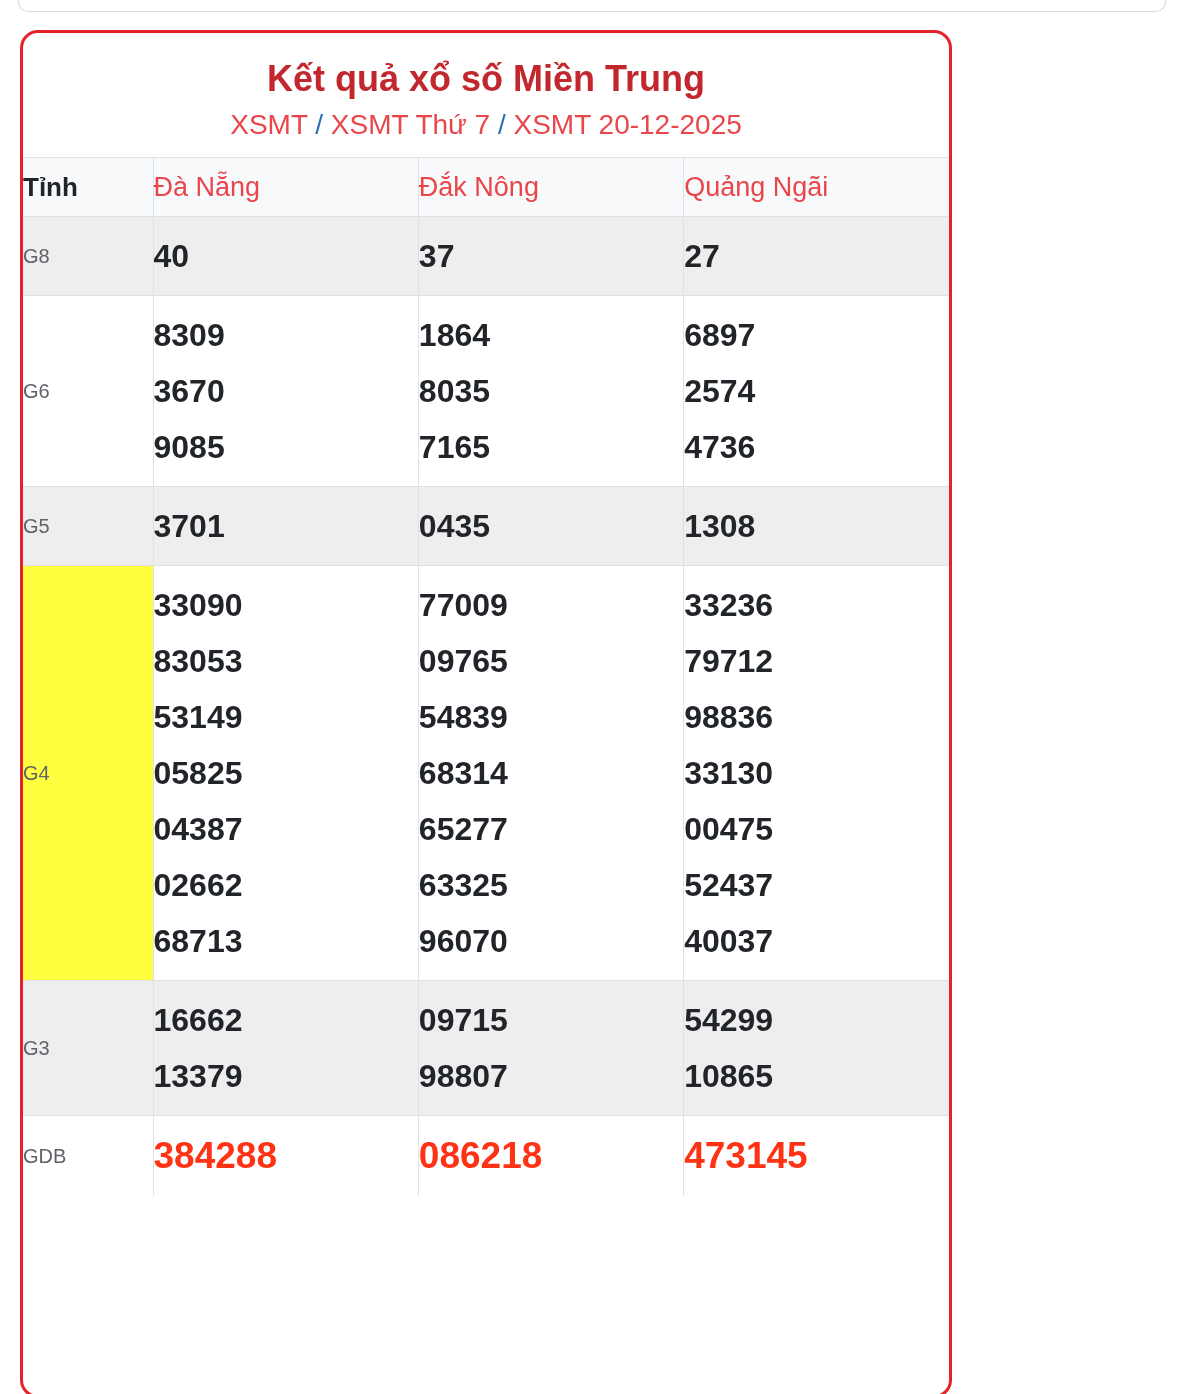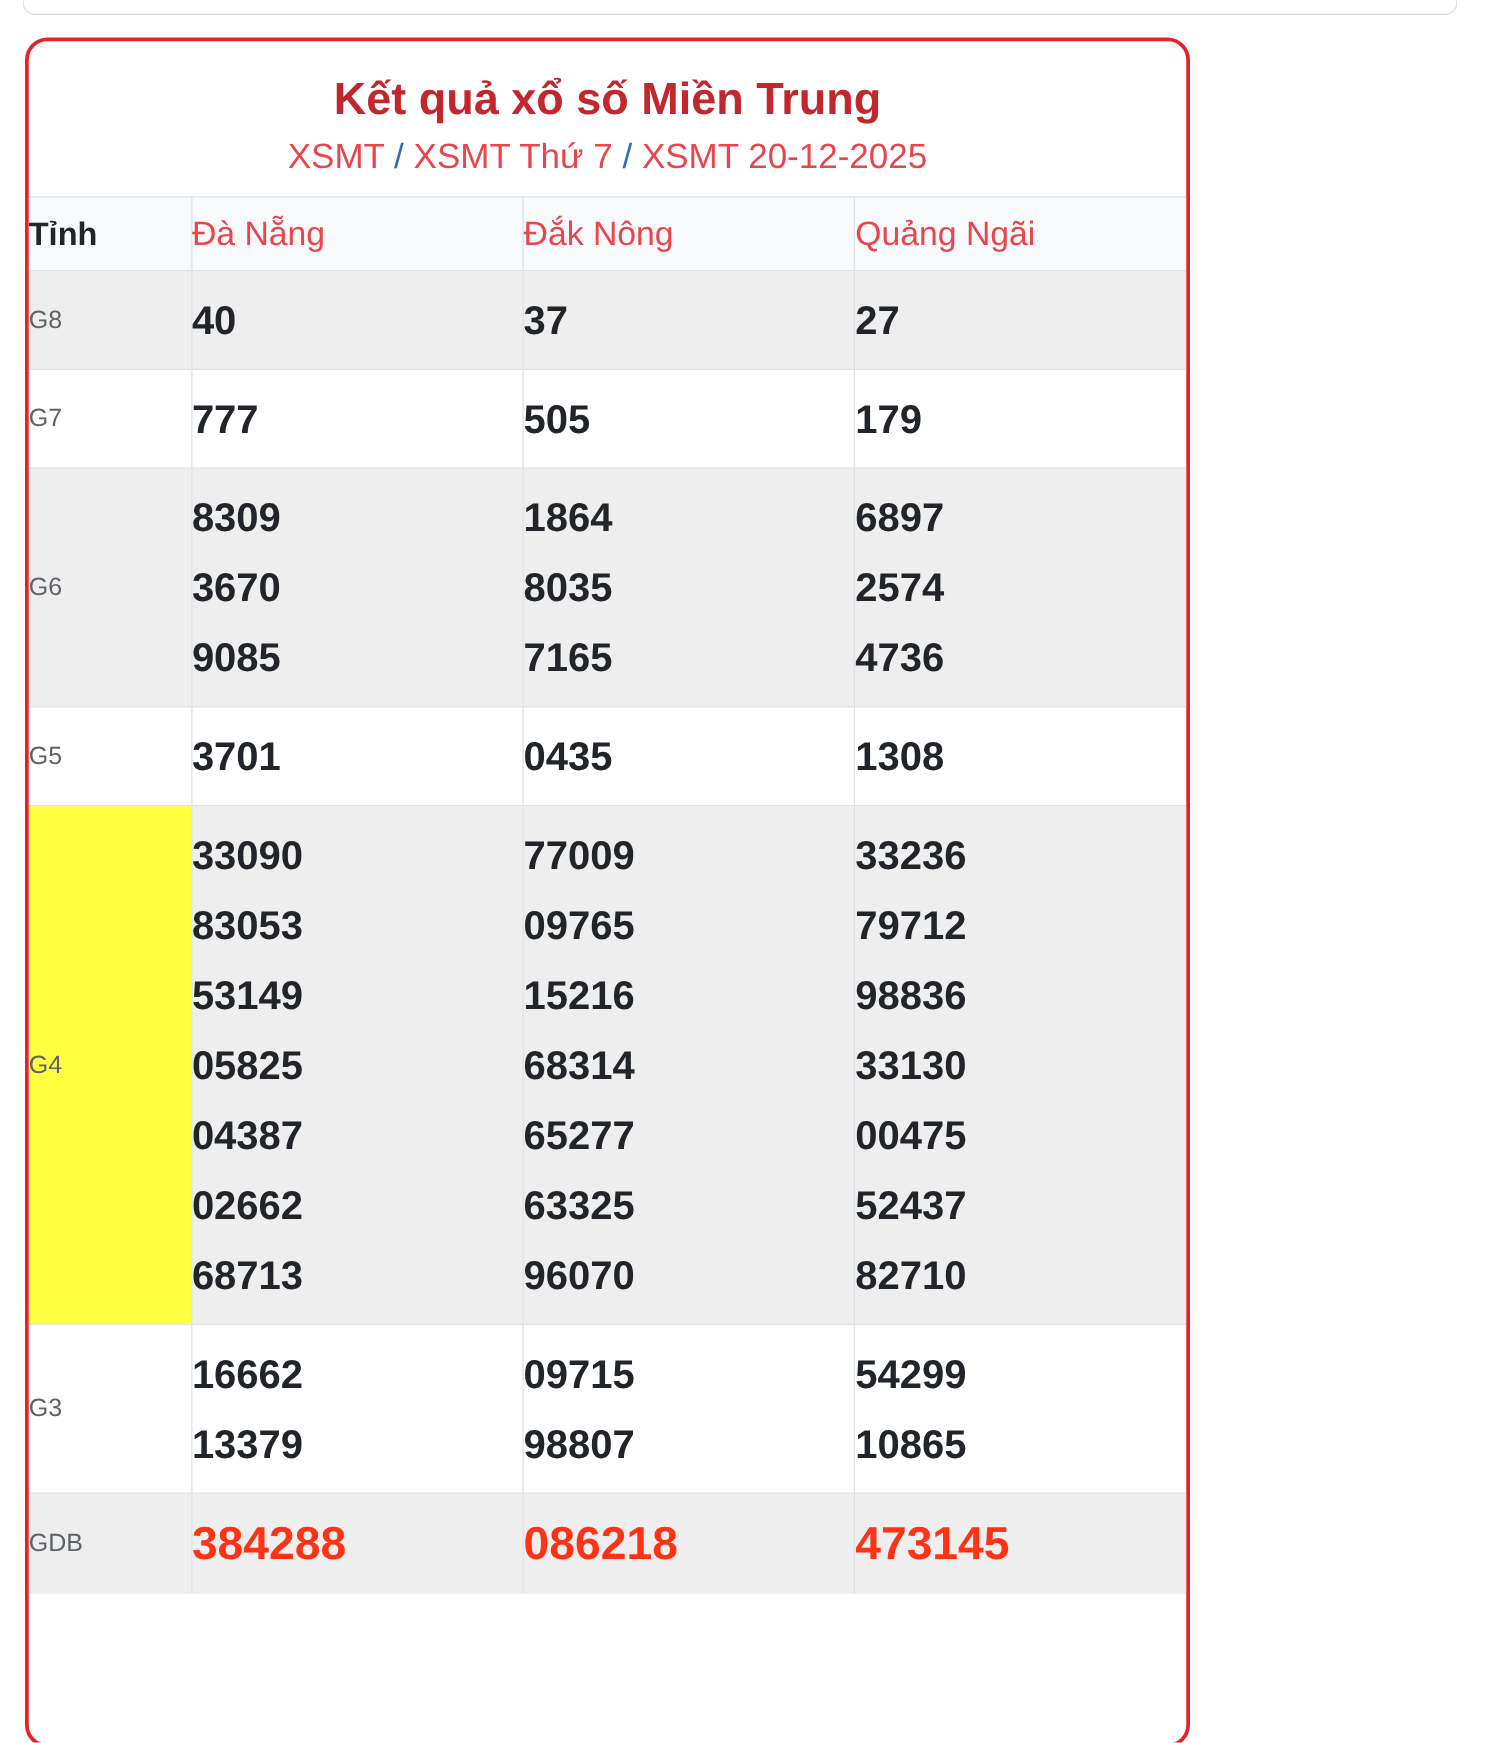--- a/index.html
+++ b/index.html
@@ -105,32 +105,20 @@
             <div class="num">40</div>
           </td>
           <td>
             <div class="num">37</div>
           </td>
           <td>
             <div class="num">27</div>
           </td>
         </tr>
         <tr>
-          <th class="rowlabel label">G7</th>
-          <td>
-            <div class="num">777</div>
-          </td>
-          <td>
-            <div class="num">505</div>
-          </td>
-          <td>
-            <div class="num">179</div>
-          </td>
-        </tr>
-        <tr>
           <th class="rowlabel label">G6</th>
           <td>
             <div class="num">8309</div>
             <div class="num">3670</div>
             <div class="num">9085</div>
           </td>
           <td>
             <div class="num">1864</div>
             <div class="num">8035</div>
             <div class="num">7165</div>
@@ -160,34 +148,34 @@
             <div class="num">83053</div>
             <div class="num">53149</div>
             <div class="num">05825</div>
             <div class="num">04387</div>
             <div class="num">02662</div>
             <div class="num">68713</div>
           </td>
           <td>
             <div class="num">77009</div>
             <div class="num">09765</div>
-            <div class="num">15216</div>
+            <div class="num">54839</div>
             <div class="num">68314</div>
             <div class="num">65277</div>
             <div class="num">63325</div>
             <div class="num">96070</div>
           </td>
           <td>
             <div class="num">33236</div>
             <div class="num">79712</div>
             <div class="num">98836</div>
             <div class="num">33130</div>
             <div class="num">00475</div>
             <div class="num">52437</div>
-            <div class="num">82710</div>
+            <div class="num">40037</div>
           </td>
         </tr>
         <tr>
           <th class="rowlabel label">G3</th>
           <td>
             <div class="num">16662</div>
             <div class="num">13379</div>
           </td>
           <td>
             <div class="num">09715</div>

